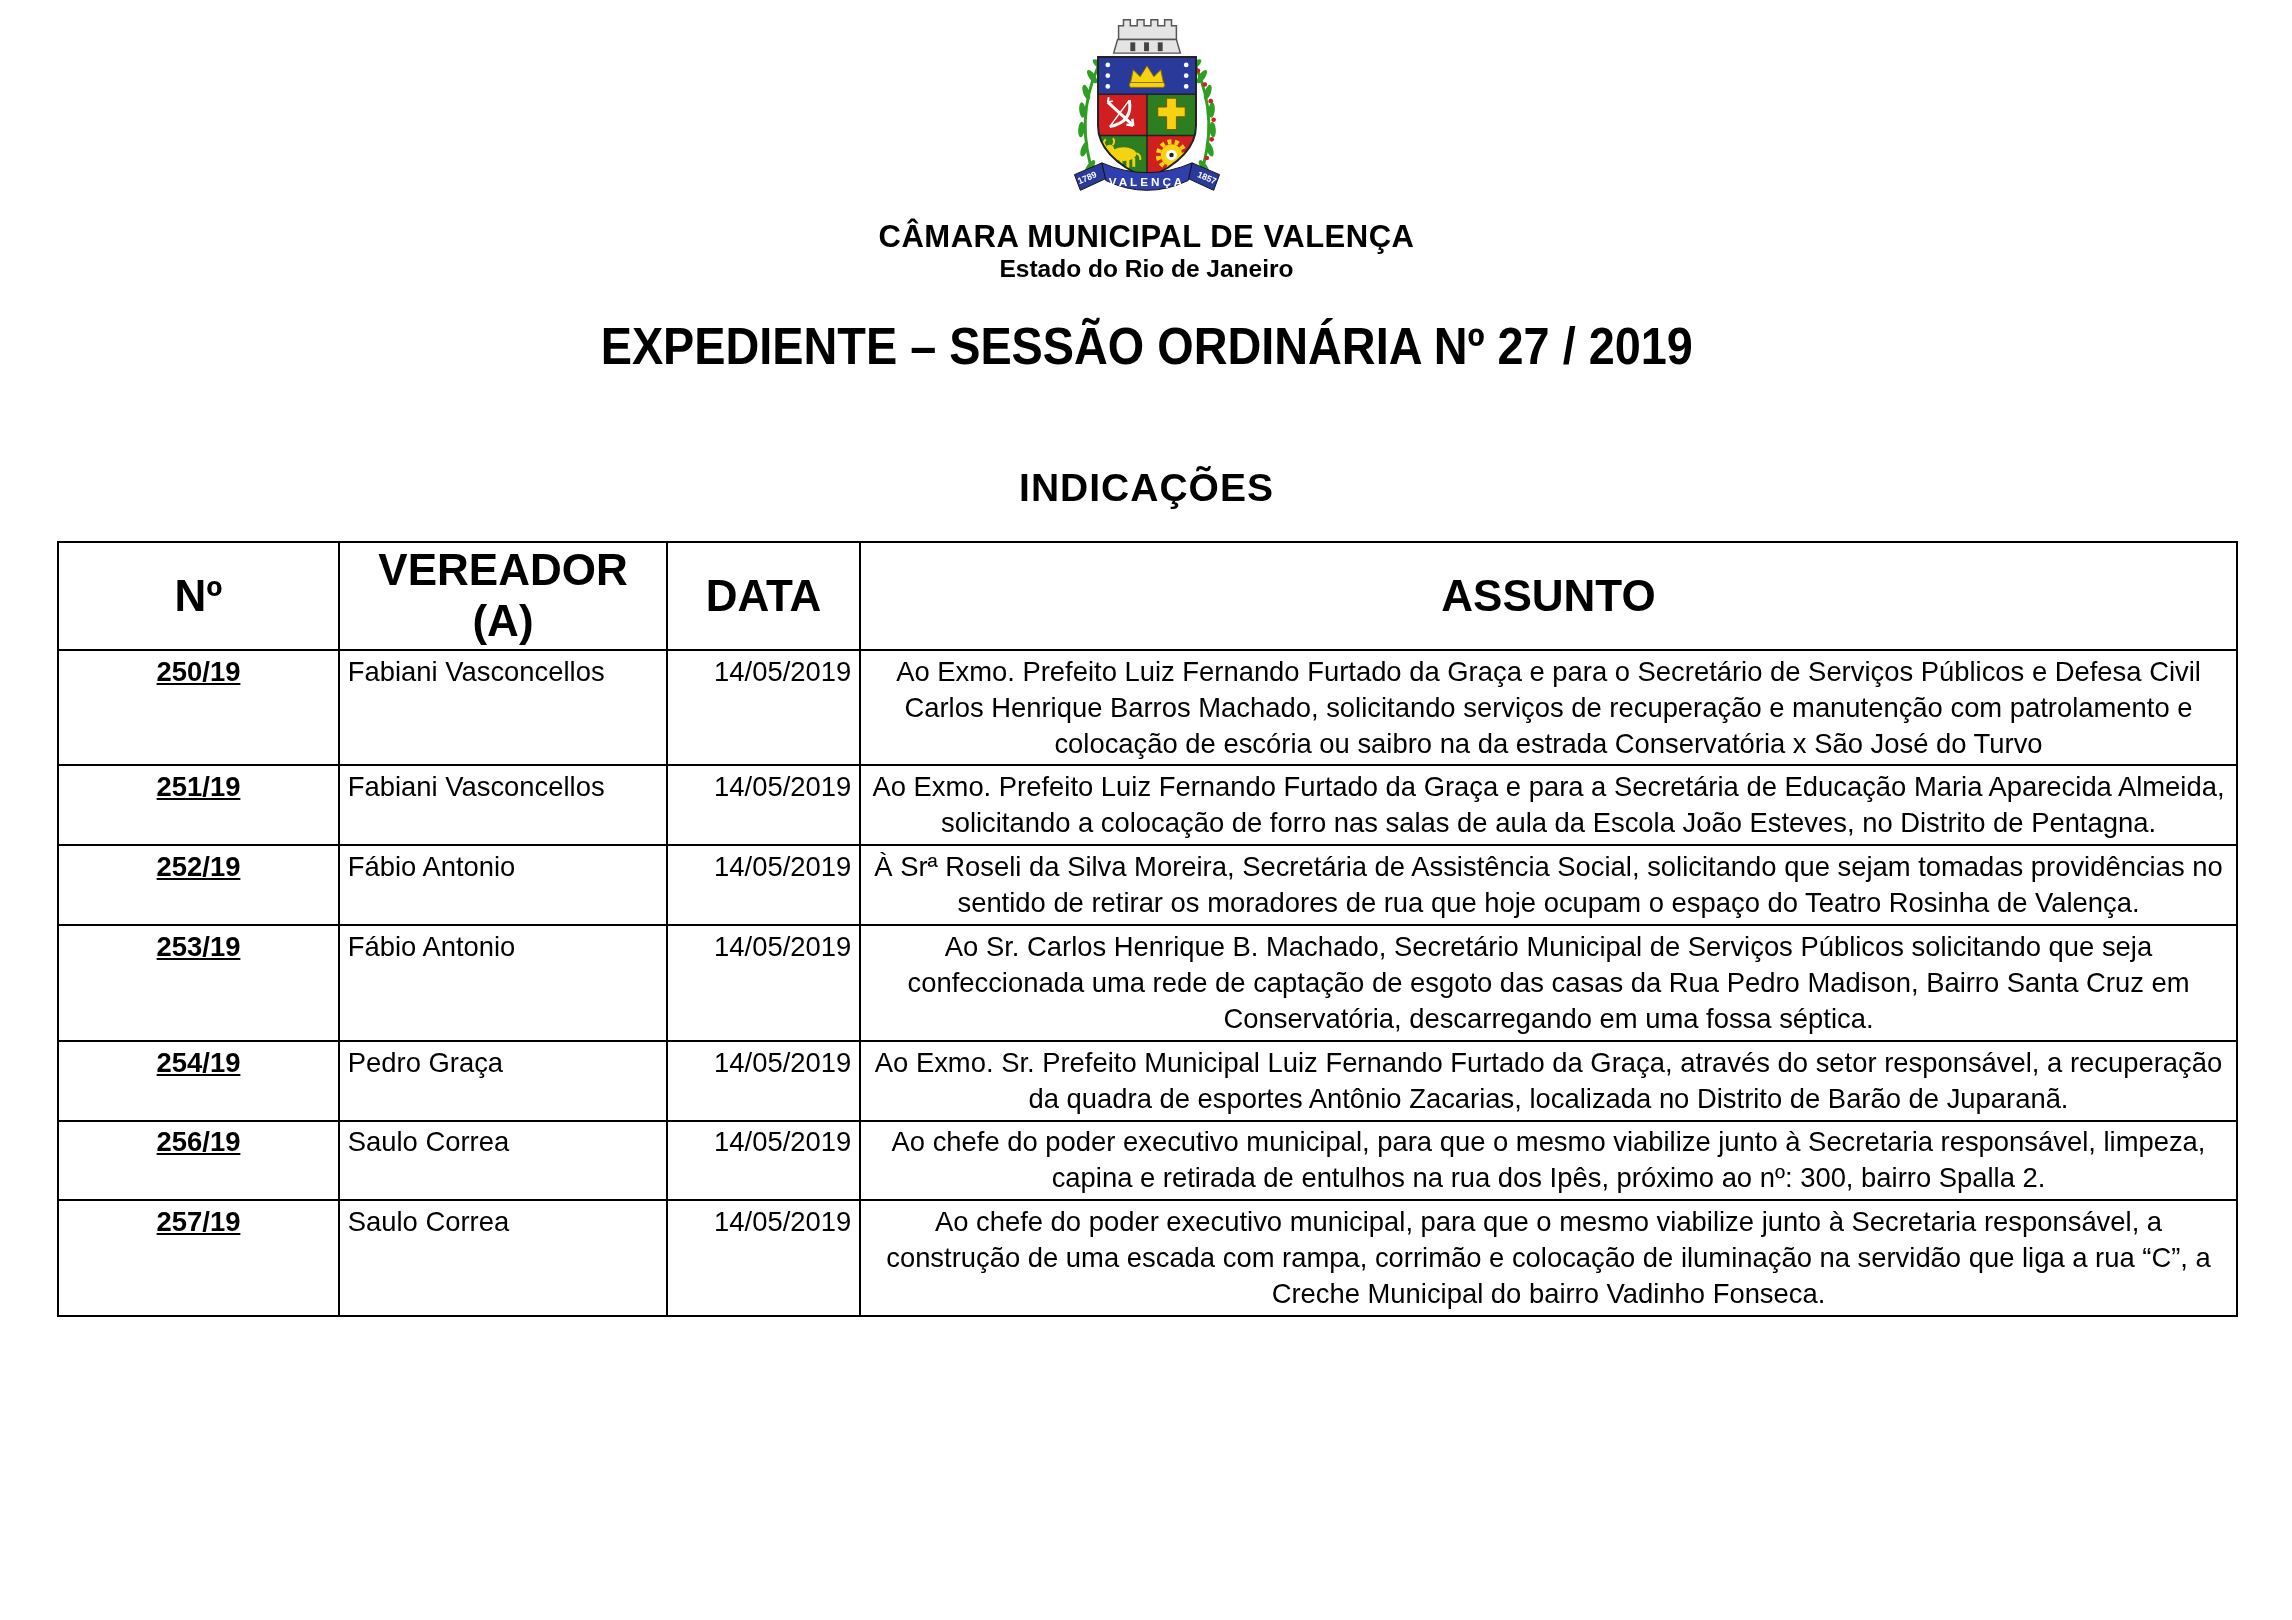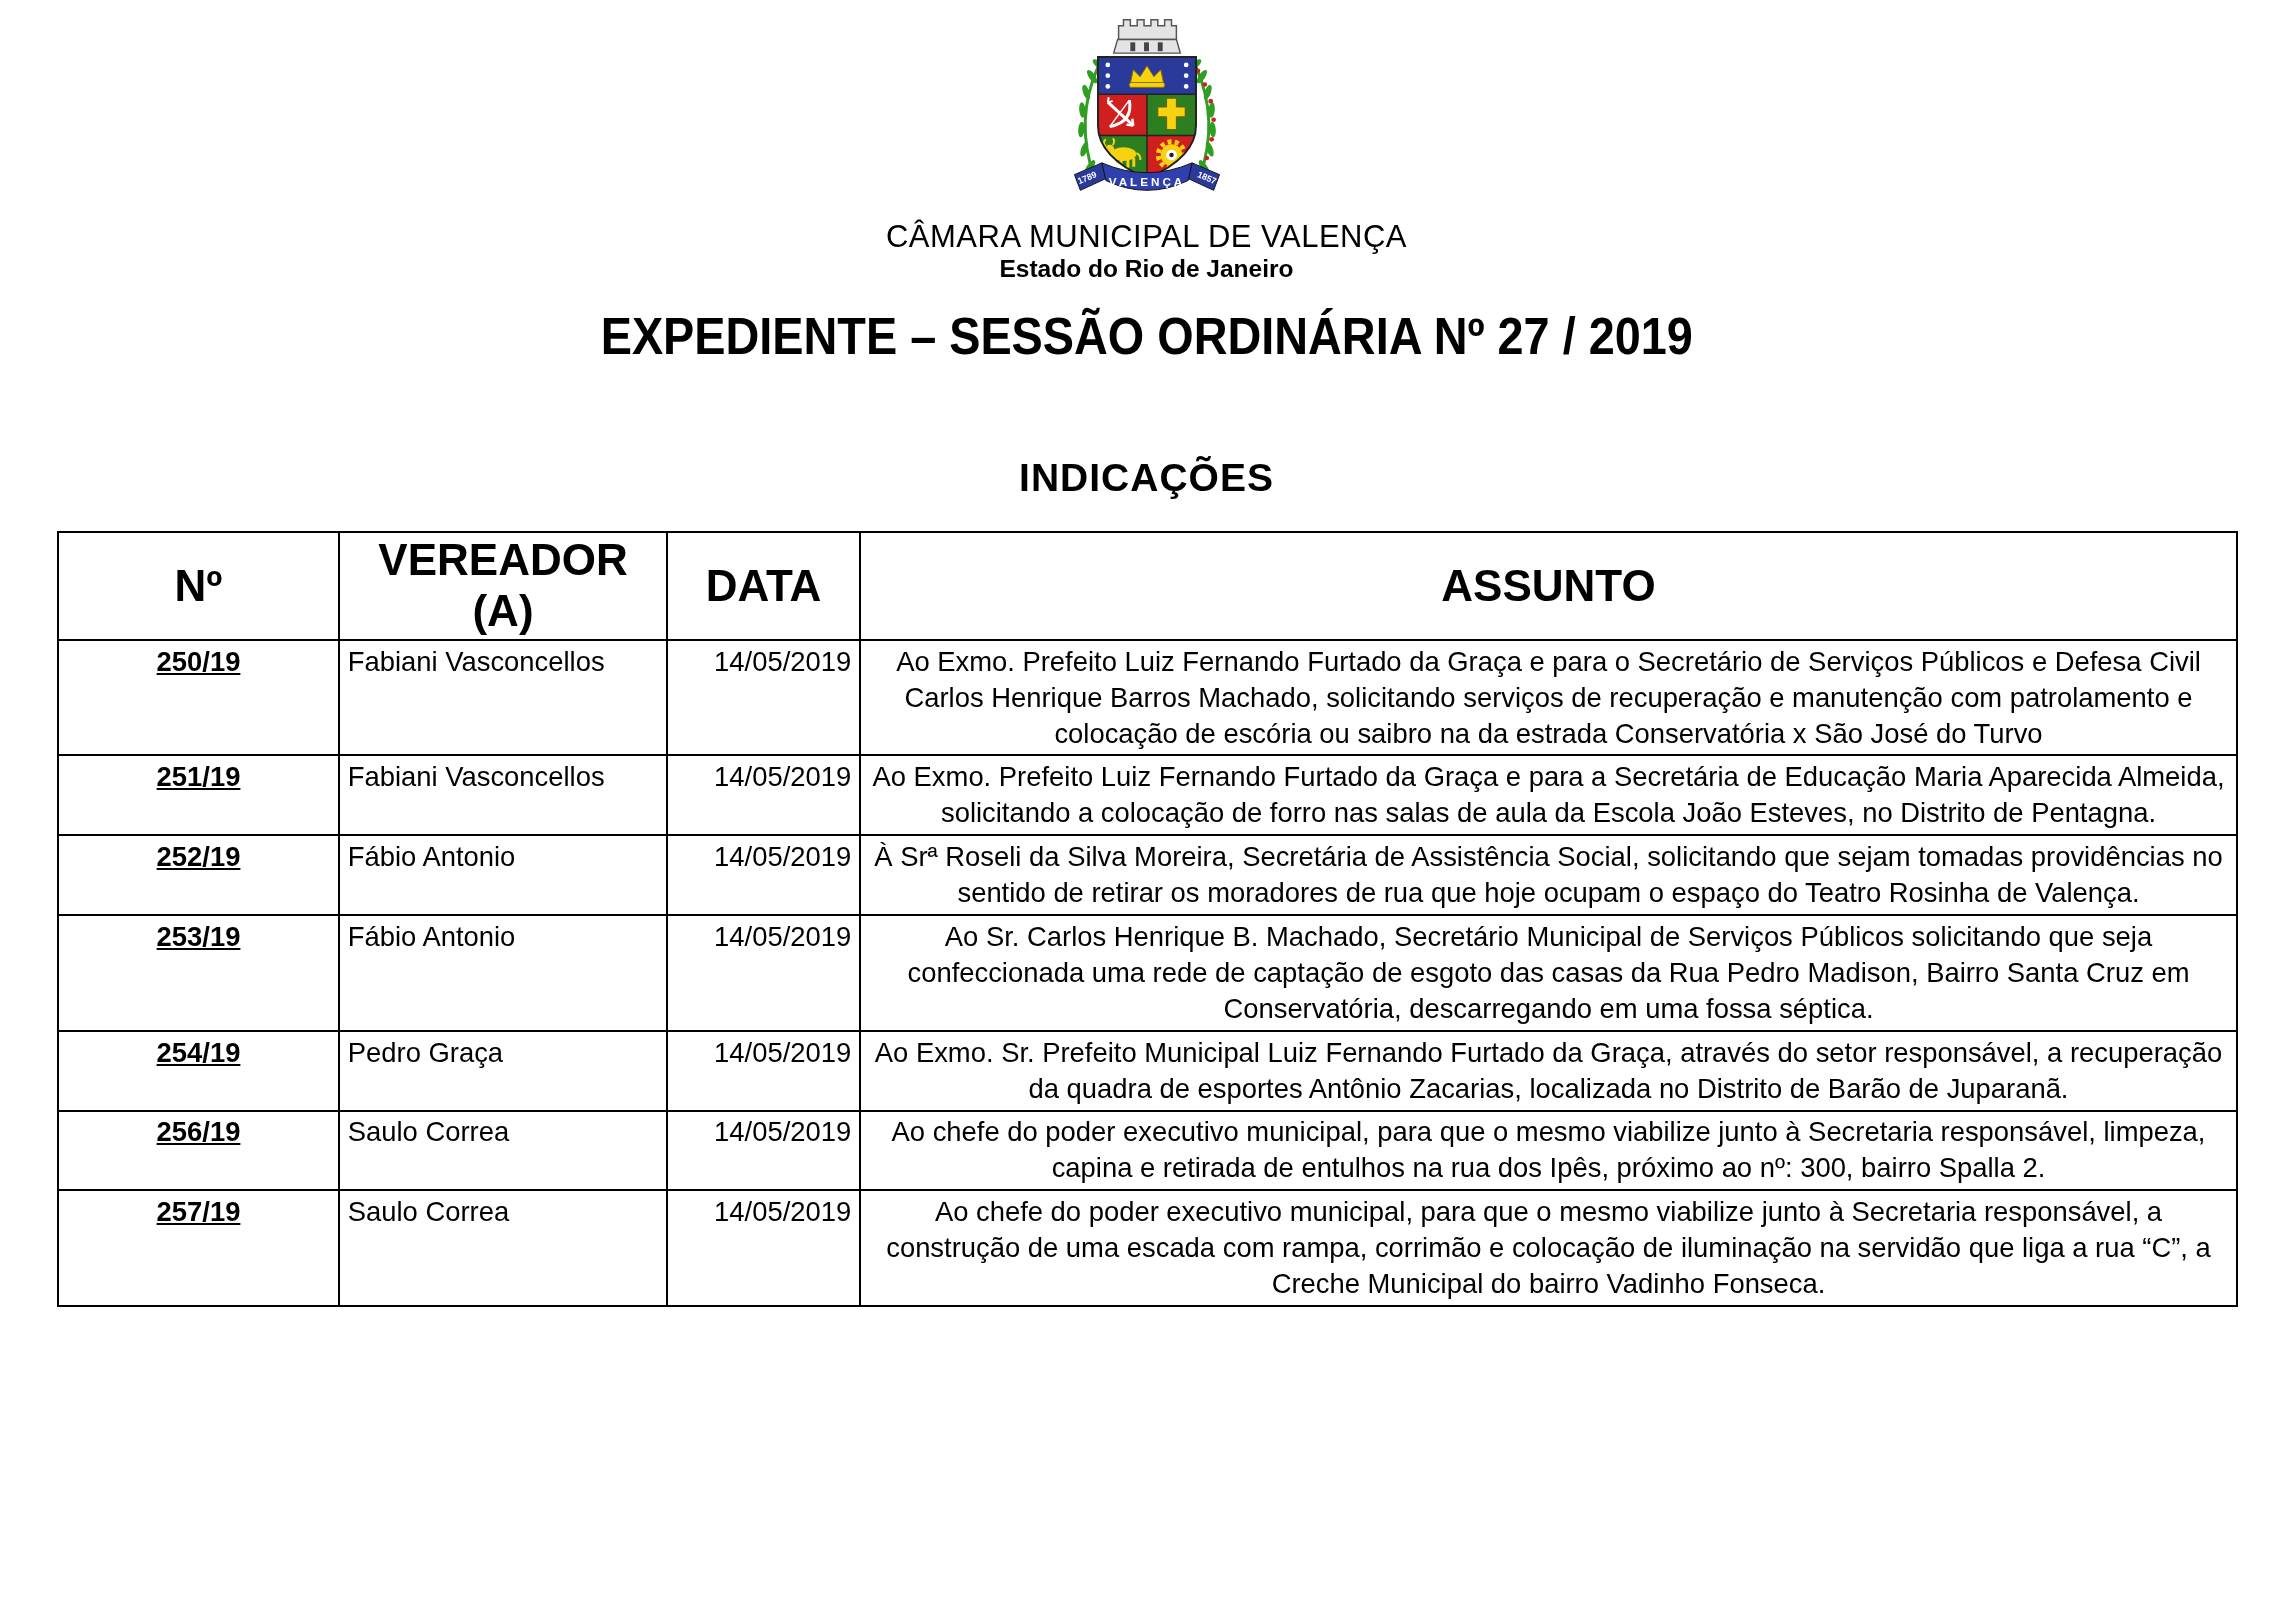--- a/index.html
+++ b/index.html
@@ -8,27 +8,27 @@
     width:2293px;
     height:1620px;
     background:#fff;
     color:#000;
     font-family:"Liberation Sans","DejaVu Sans",sans-serif;
     overflow:hidden;
   }
   .letterhead{text-align:center;padding-top:9.8px;}
   .crest-svg{display:block;margin:0 auto;}
   .org-name{
-    font-size:31px;font-weight:normal;margin-top:13.7px;letter-spacing:0.5px;
+    font-size:31px;font-weight:bold;margin-top:13.7px;letter-spacing:0.5px;
   }
   .org-state{
     font-size:24.5px;font-weight:bold;
   }
   .doc-title{
-    text-align:center;margin-top:23px;white-space:nowrap;
+    text-align:center;margin-top:33px;white-space:nowrap;
   }
   .doc-title .condensed{
     display:inline-block;
     font-size:52px;font-weight:bold;
     transform:scaleX(.9);
     transform-origin:center;
     white-space:nowrap;
   }
   .section-title{
     text-align:center;

